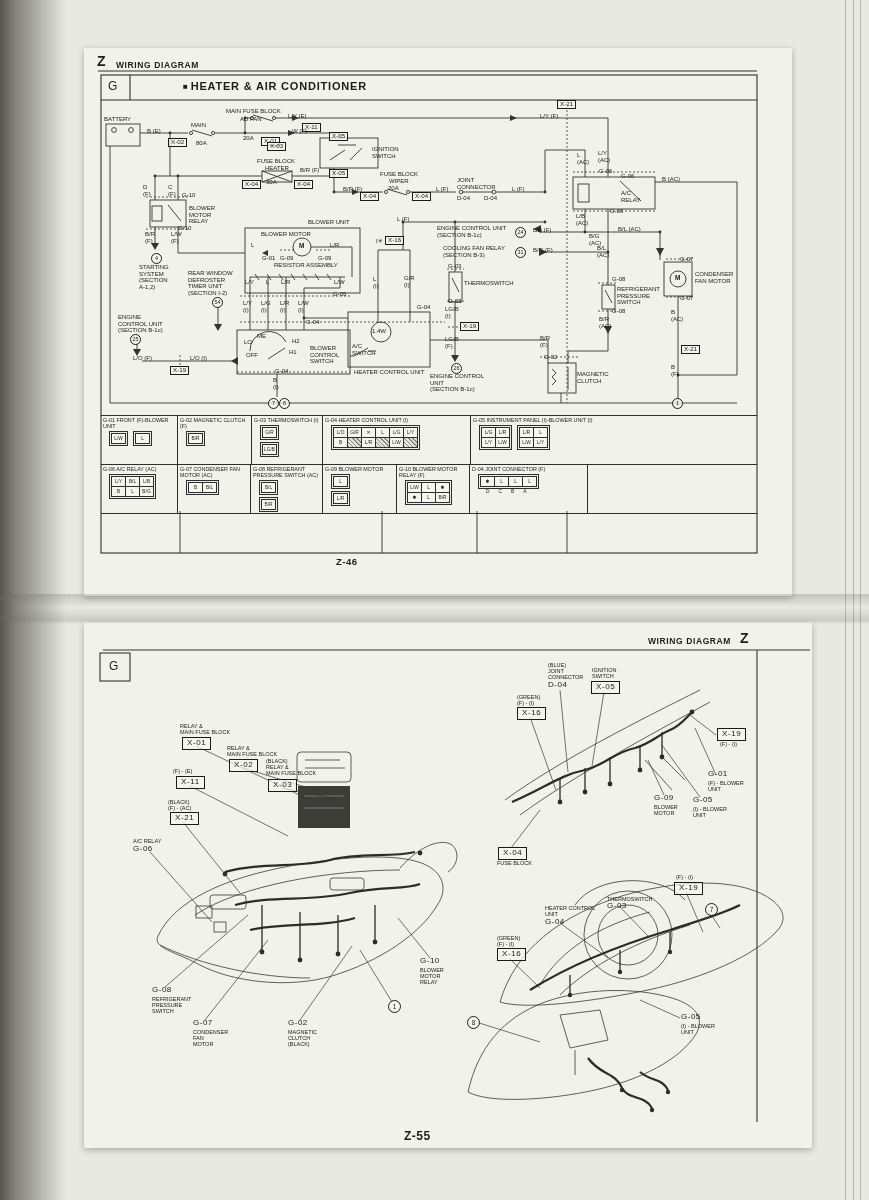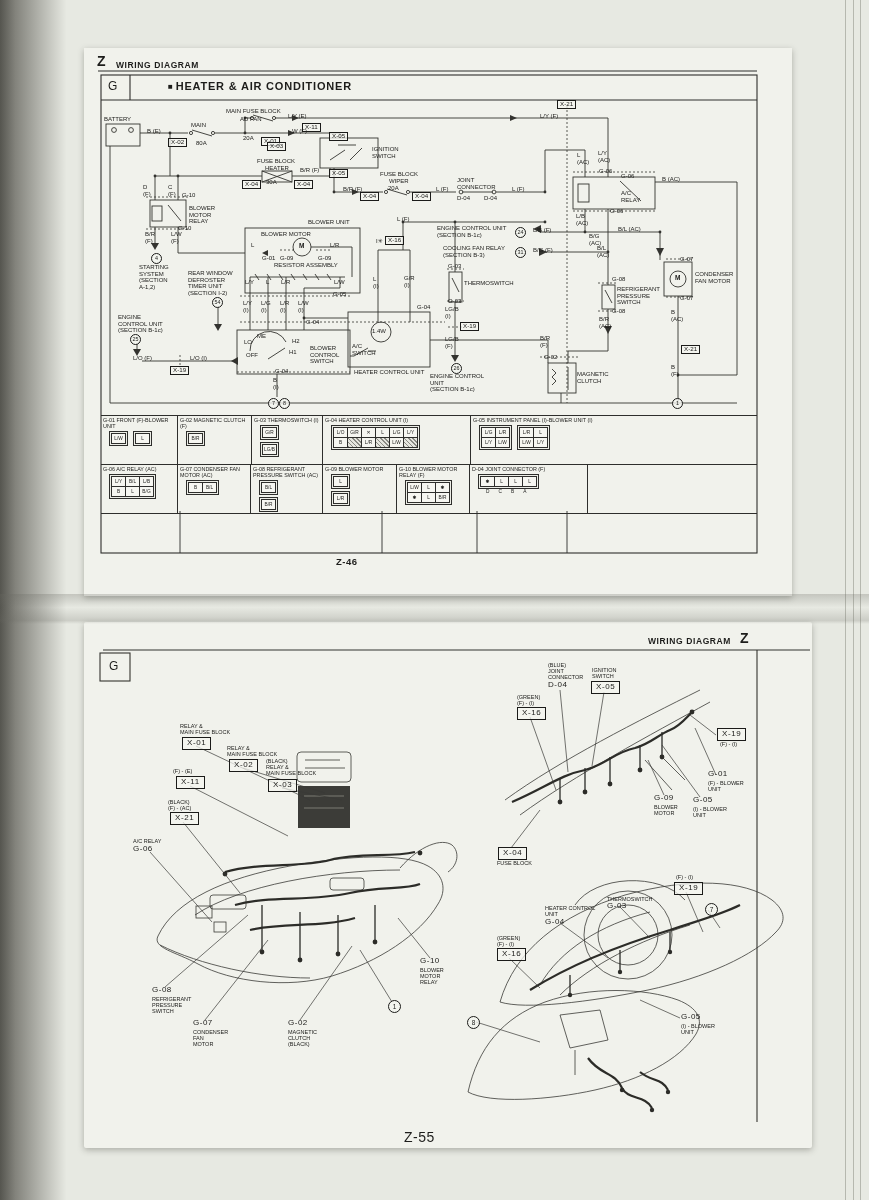--- a/index.html
+++ b/index.html
@@ -22,27 +22,27 @@
   .lbl.circ2{border:1px solid #1b1b19;border-radius:50%;width:11px;height:11px;text-align:center;
             line-height:11px;font-size:6.5px;background:rgba(244,245,240,.8);}
   .lbl.bx2{border:1px solid #1b1b19;padding:1px 4px;font-size:8px;letter-spacing:.6px;background:rgba(244,245,240,.75);}
   .lbl.id2{font-size:8px;letter-spacing:.5px;}
   .lbl.sm{font-size:5.5px;}
   .lbl.m{font-size:6.5px;font-weight:bold;}
   .hdrtxt{position:absolute;z-index:6;}
   #hdr-z-top{left:97px;top:53px;font-size:14px;font-weight:bold;}
   #hdr-wd-top{left:116px;top:60px;font-size:8.5px;font-weight:bold;letter-spacing:.6px;}
   #sec-g-top{left:108px;top:79px;font-size:12px;}
-  #title-top{left:128px;top:80px;font-size:11px;font-weight:bold;letter-spacing:.8px;padding-left:40px;}
+  #title-top{left:143px;top:80px;font-size:11px;font-weight:bold;letter-spacing:.8px;padding-left:40px;}
   #title-top .bullet{font-size:8px;vertical-align:1px;margin-right:2px;}
   #pn-top{left:336px;top:556px;font-size:9.5px;font-weight:bold;letter-spacing:.5px;}
   #hdr-wd-bot{left:648px;top:636px;font-size:8.5px;font-weight:bold;letter-spacing:.6px;}
   #hdr-z-bot{left:740px;top:630px;font-size:14px;font-weight:bold;}
   #sec-g-bot{left:109px;top:659px;font-size:12px;}
-  #pn-bot{left:404px;top:1129px;font-size:14px;font-weight:normal;letter-spacing:.5px;}
+  #pn-bot{left:404px;top:1129px;font-size:12px;font-weight:bold;letter-spacing:.5px;}
   
   #conn-table{position:absolute;left:101px;top:415px;width:656px;z-index:6;
               border-top:1px solid #2e2e2c;border-bottom:1px solid #2e2e2c;box-sizing:border-box;}
   .conn-row{display:flex;height:48px;overflow:hidden;}
   .conn-row + .conn-row{border-top:1px solid #2e2e2c;}
   .conn-cell{box-sizing:border-box;border-right:1px solid #2e2e2c;position:relative;padding:1px 2px;}
   .conn-cell:last-child{border-right:none;}
   .conn-hdr{font-size:5.4px;line-height:1.15;margin-bottom:1px;}
   .blocks{display:flex;gap:5px;align-items:flex-start;margin-left:6px;margin-top:2px;}
   .blocks.col{flex-direction:column;gap:2px;}

